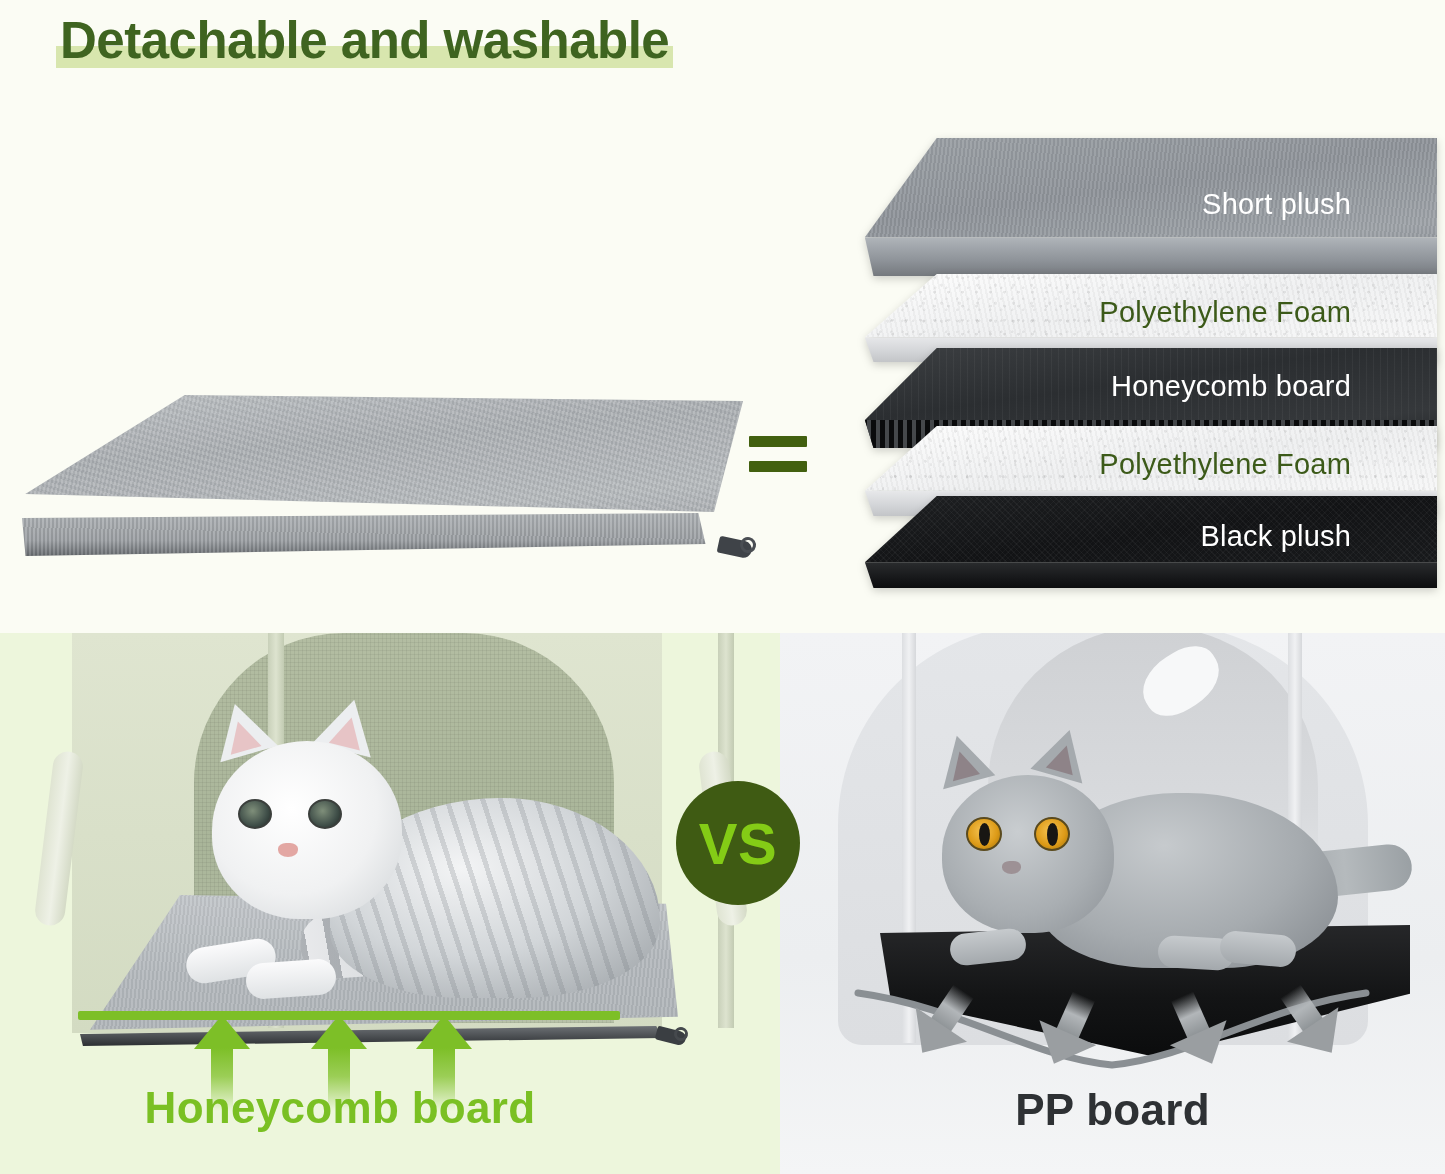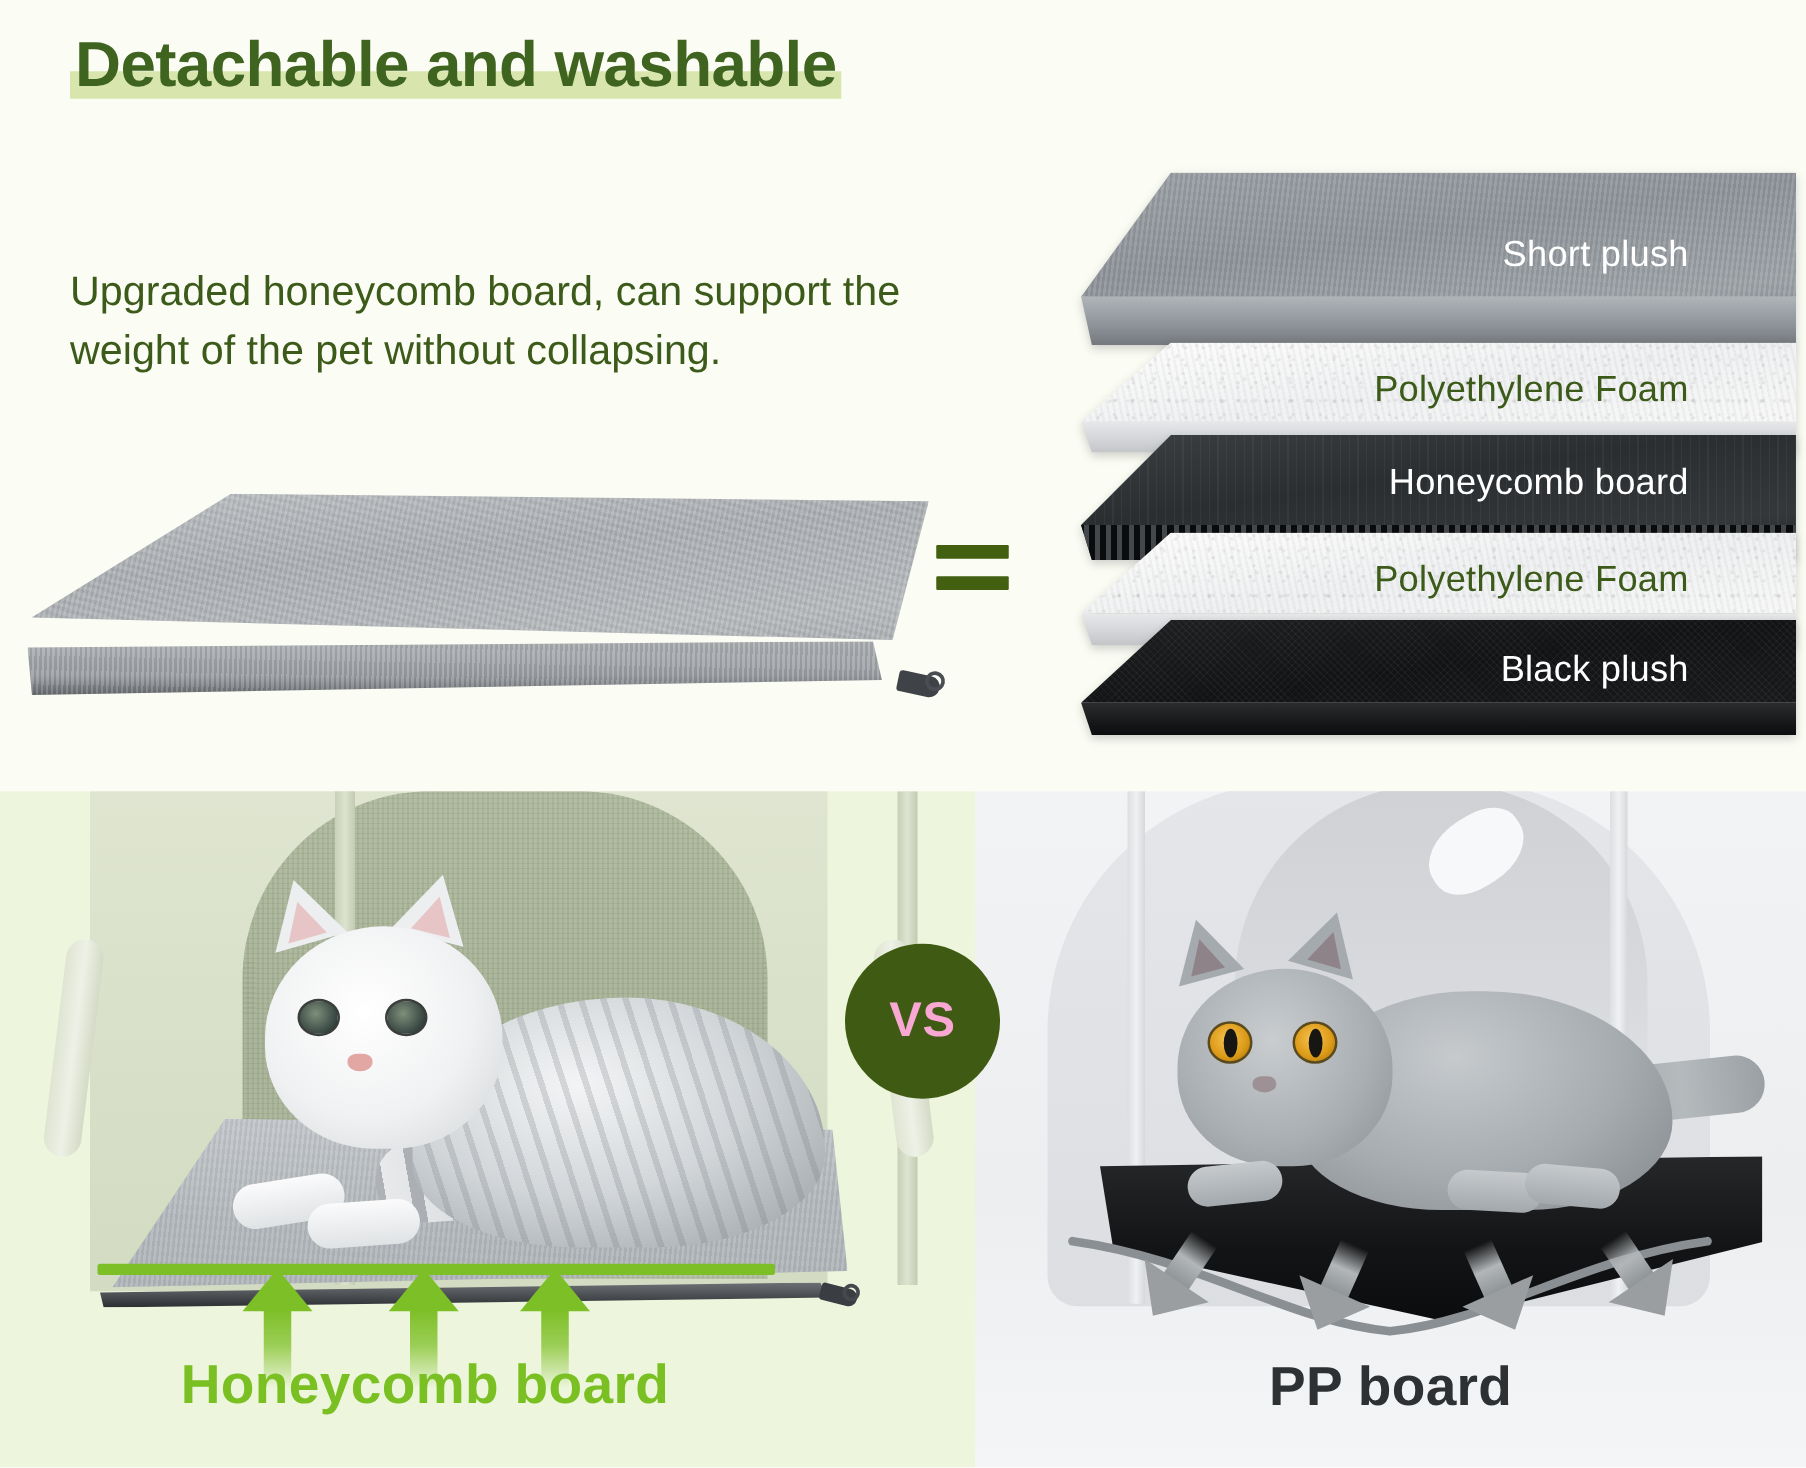--- a/index.html
+++ b/index.html
@@ -10,21 +10,21 @@
     overflow:hidden; position:relative;
   }
 
   
   #top-section{
     position:absolute; left:0; top:0; width:1445px; height:633px;
     background:#fbfcf4;
   }
 
   
-  #heading-block{ position:absolute; left:56px; top:26px; width:800px; }
+  #heading-block{ position:absolute; left:56px; top:15px; width:800px; }
   .title-line{
     position:relative; display:inline-block;
     font-size:51px; font-weight:bold; letter-spacing:-0.5px;
     color:#3f6420; line-height:1.0; white-space:nowrap;
     padding:0 4px 6px 4px; margin-bottom:16px;
   }
   .title-line .hl{
     position:absolute; left:0; right:0; bottom:4px; height:22px;
     background:#d8e6ae; z-index:0;
   }
@@ -466,41 +466,40 @@
   #arrow-dn-3{ left:386px; top:360px; transform:rotate(-24deg); }
   #arrow-dn-4{ left:500px; top:352px; transform:rotate(-34deg); }
 
   #label-pp{
     position:absolute; left:0; top:452px; width:665px; text-align:center;
     font-size:44px; font-weight:bold; color:#2e3134; letter-spacing:0.3px;
   }
 
   
   #vs-badge{
-    position:absolute; left:676px; top:755px; width:124px; height:124px;
+    position:absolute; left:676px; top:781px; width:124px; height:124px;
     background:#3f5b13; border-radius:50%;
     display:flex; align-items:center; justify-content:center;
-    color:#f9a8d4; font-size:39px; font-weight:bold; letter-spacing:0.5px;
+    color:#84cc16; font-size:58px; font-weight:bold; letter-spacing:0.5px;
     z-index:40;
   }
 </style>
 </head>
 <body>
 
 <div id="top-section">
 
   <div id="heading-block">
     <div class="title-line">
       <span class="hl"></span>
       <span class="tx">Detachable and washable</span>
     </div>
     <br>
   </div>
 
-  <div id="subtitle">Upgraded honeycomb board, can support the weight of the pet without collapsing.</div>
 
   <div id="mat-photo">
     <div id="mat-top"></div>
     <div id="mat-side"></div>
     <div id="mat-zipper">
       <span class="pull"></span>
       <span class="ring"></span>
     </div>
   </div>
 

